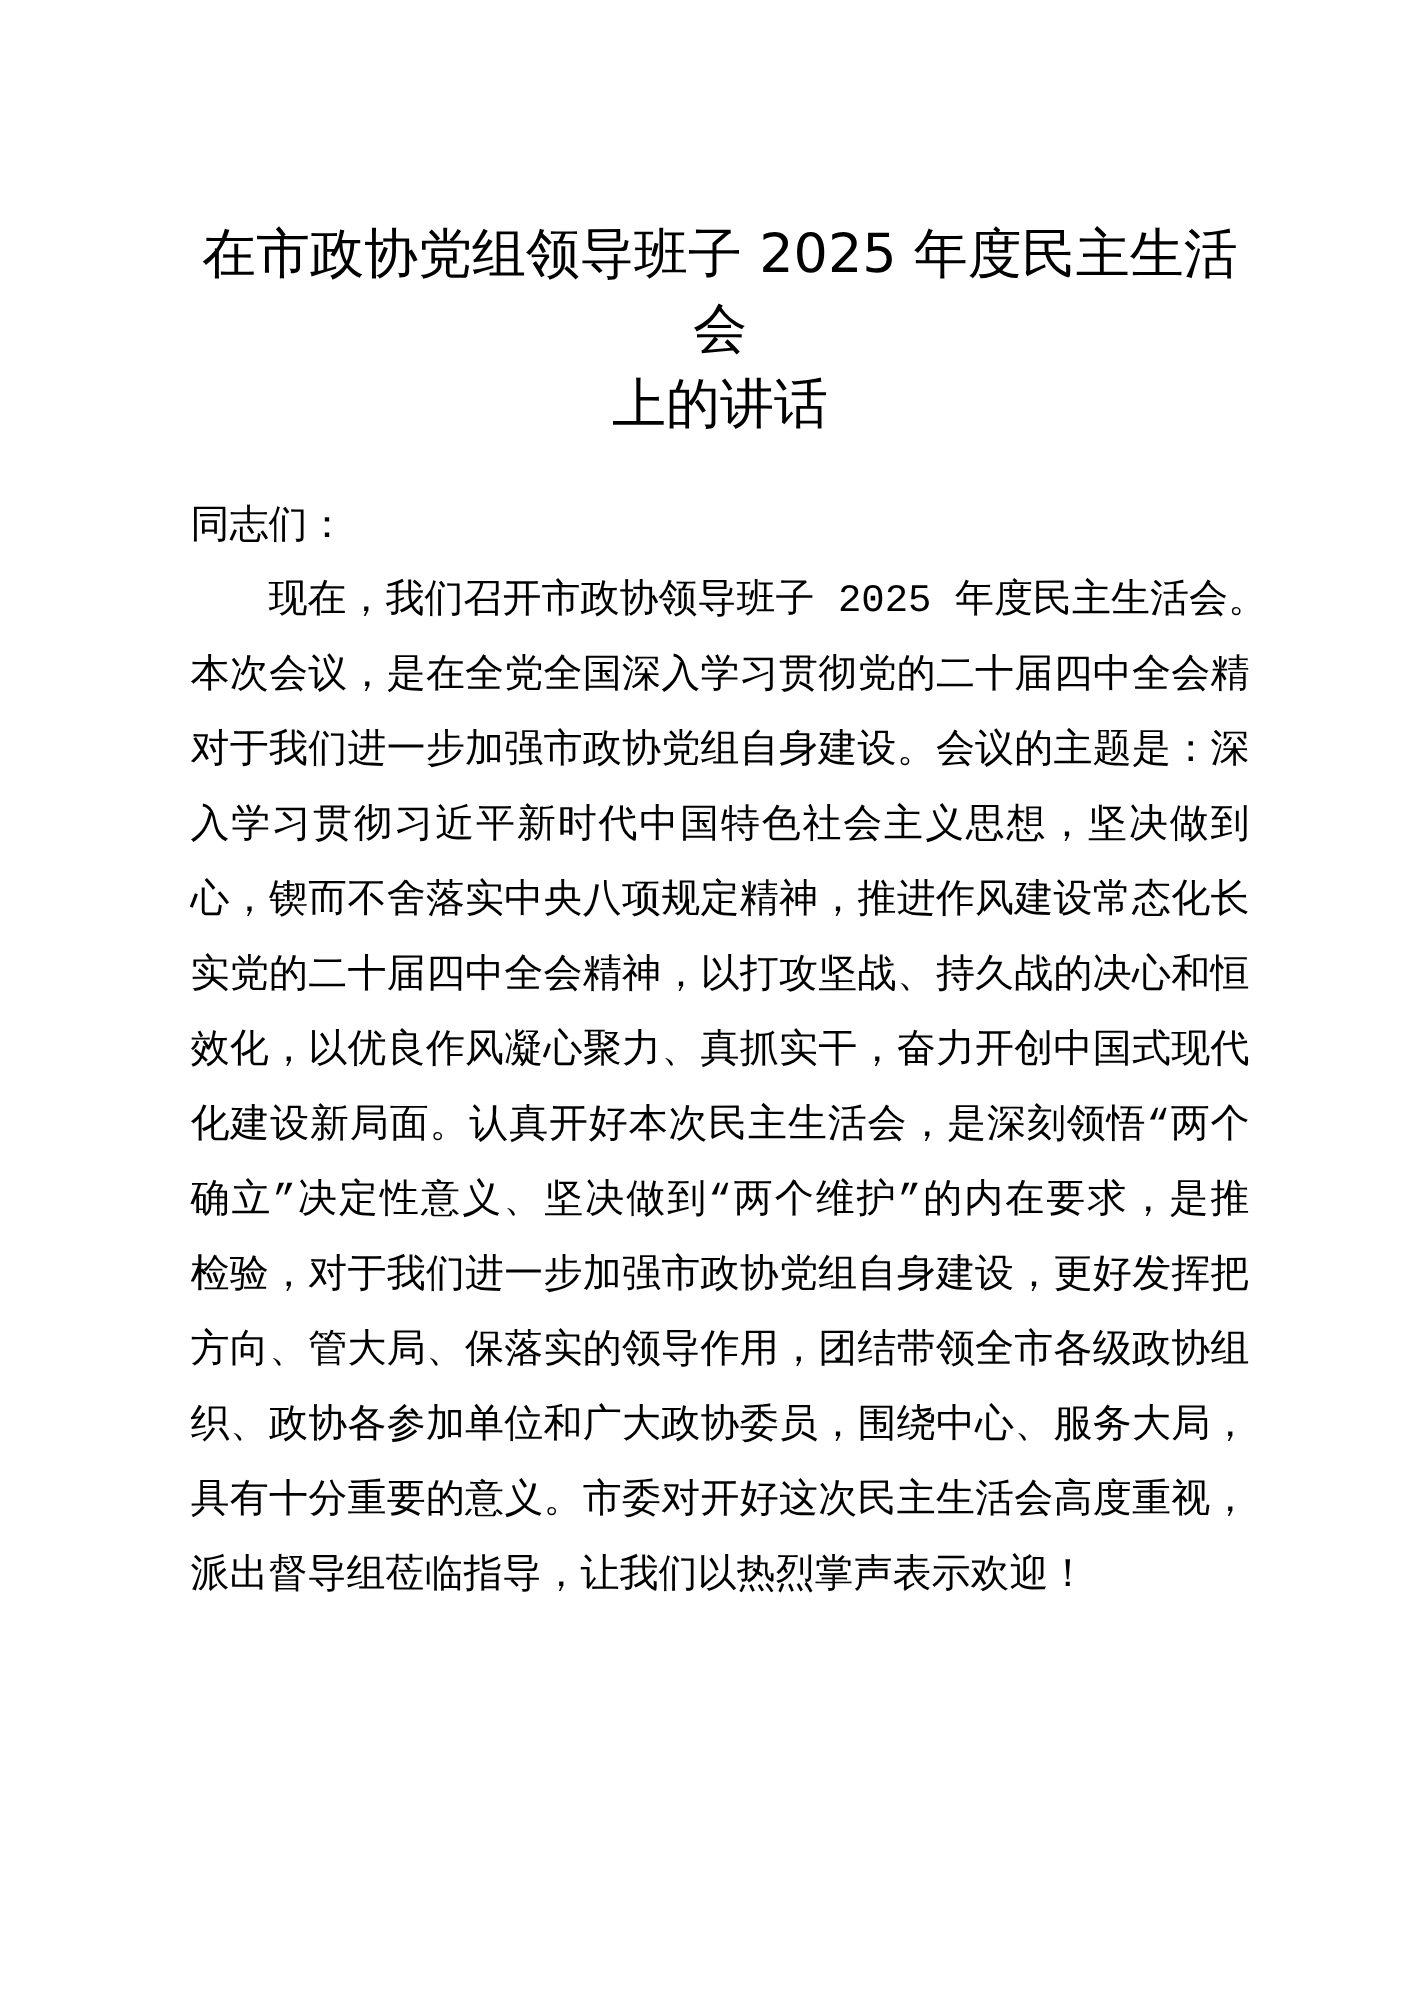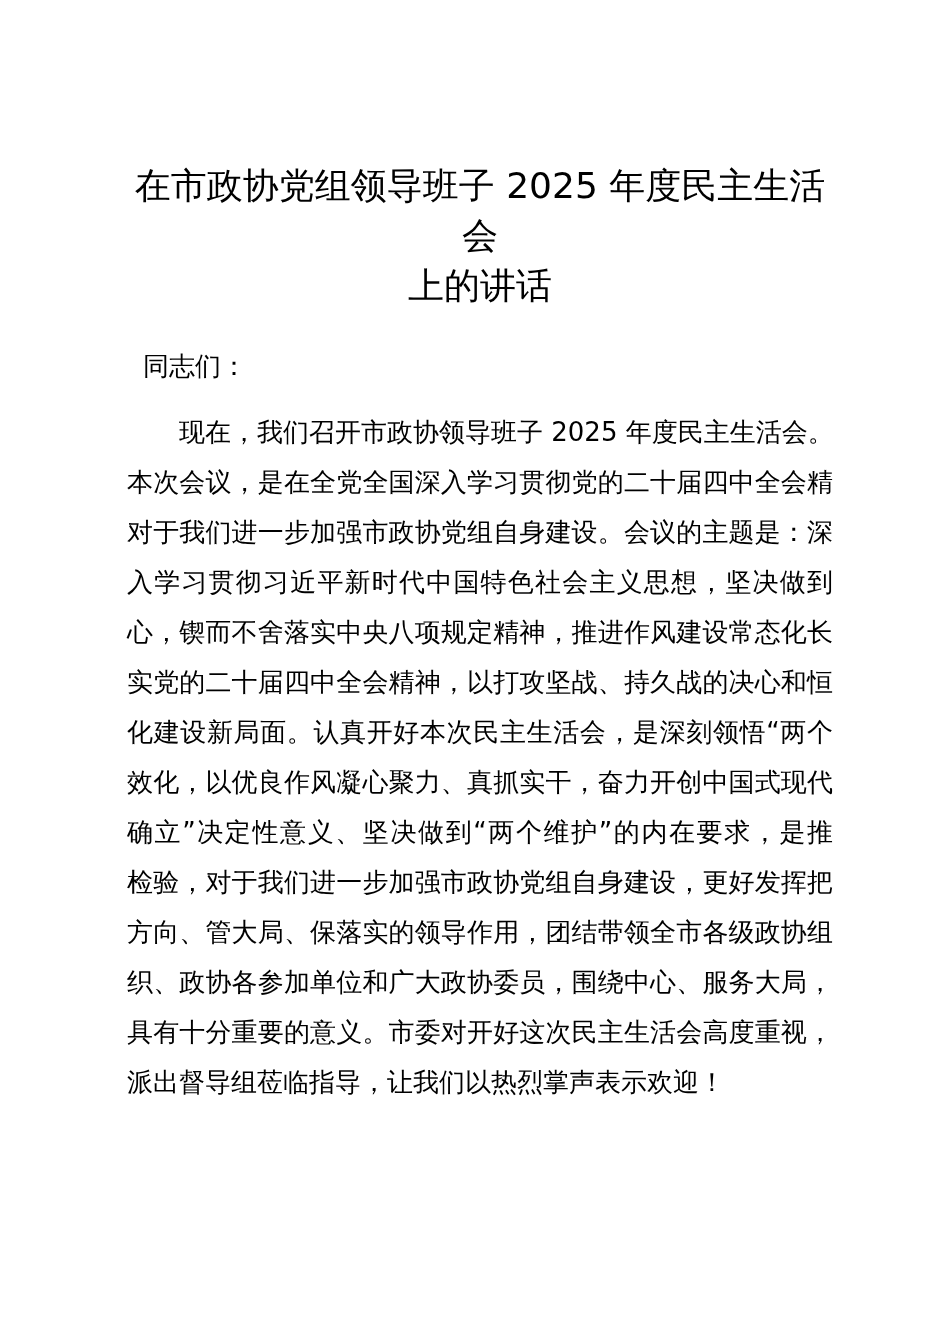--- a/index.html
+++ b/index.html
@@ -11,44 +11,45 @@
       width: 950px;
       height: 1344px;
       position: relative;
       overflow: hidden;
       font-family: "DejaVu Sans", "Liberation Sans", sans-serif;
       color: #000000;
     }
     .page {
       position: absolute;
       left: 127px;
-      top: 161px;
+      top: 145px;
       width: 706px;
     }
     .title {
       text-align: center;
       font-size: 36px;
       line-height: 50px;
       margin: 0;
       font-weight: normal;
       letter-spacing: 0px;
     }
     .salutation {
-      margin: 16px;
+      margin: 0;
       margin-top: 30px;
       font-size: 26px;
       line-height: 50px;
     }
     .body-line {
       margin: 0;
       font-size: 26px;
       line-height: 50px;
       white-space: nowrap;
       text-align: justify;
       text-align-last: justify;
+      font-family: Liberation Mono, monospace;
     }
     .body-line.indent {
       padding-left: 52px;
     }
     .body-line.last {
       text-align-last: left;
     }
   </style>
 </head>
 <body>
@@ -61,22 +62,22 @@
 
   <p class="salutation">同志们：</p>
 
   <div>
     <p class="body-line indent">现在，我们召开市政协领导班子 2025 年度民主生活会。</p>
     <p class="body-line">本次会议，是在全党全国深入学习贯彻党的二十届四中全会精</p>
     <p class="body-line">对于我们进一步加强市政协党组自身建设。会议的主题是：深</p>
     <p class="body-line">入学习贯彻习近平新时代中国特色社会主义思想，坚决做到</p>
     <p class="body-line">心，锲而不舍落实中央八项规定精神，推进作风建设常态化长</p>
     <p class="body-line">实党的二十届四中全会精神，以打攻坚战、持久战的决心和恒</p>
+    <p class="body-line">效化，以优良作风凝心聚力、真抓实干，奋力开创中国式现代</p>
     <p class="body-line">化建设新局面。认真开好本次民主生活会，是深刻领悟“两个</p>
-    <p class="body-line">效化，以优良作风凝心聚力、真抓实干，奋力开创中国式现代</p>
     <p class="body-line">确立”决定性意义、坚决做到“两个维护”的内在要求，是推</p>
     <p class="body-line">检验，对于我们进一步加强市政协党组自身建设，更好发挥把</p>
     <p class="body-line">方向、管大局、保落实的领导作用，团结带领全市各级政协组</p>
     <p class="body-line">织、政协各参加单位和广大政协委员，围绕中心、服务大局，</p>
     <p class="body-line">具有十分重要的意义。市委对开好这次民主生活会高度重视，</p>
     <p class="body-line last">派出督导组莅临指导，让我们以热烈掌声表示欢迎！</p>
   </div>
 </div>
 
 </body></html>

